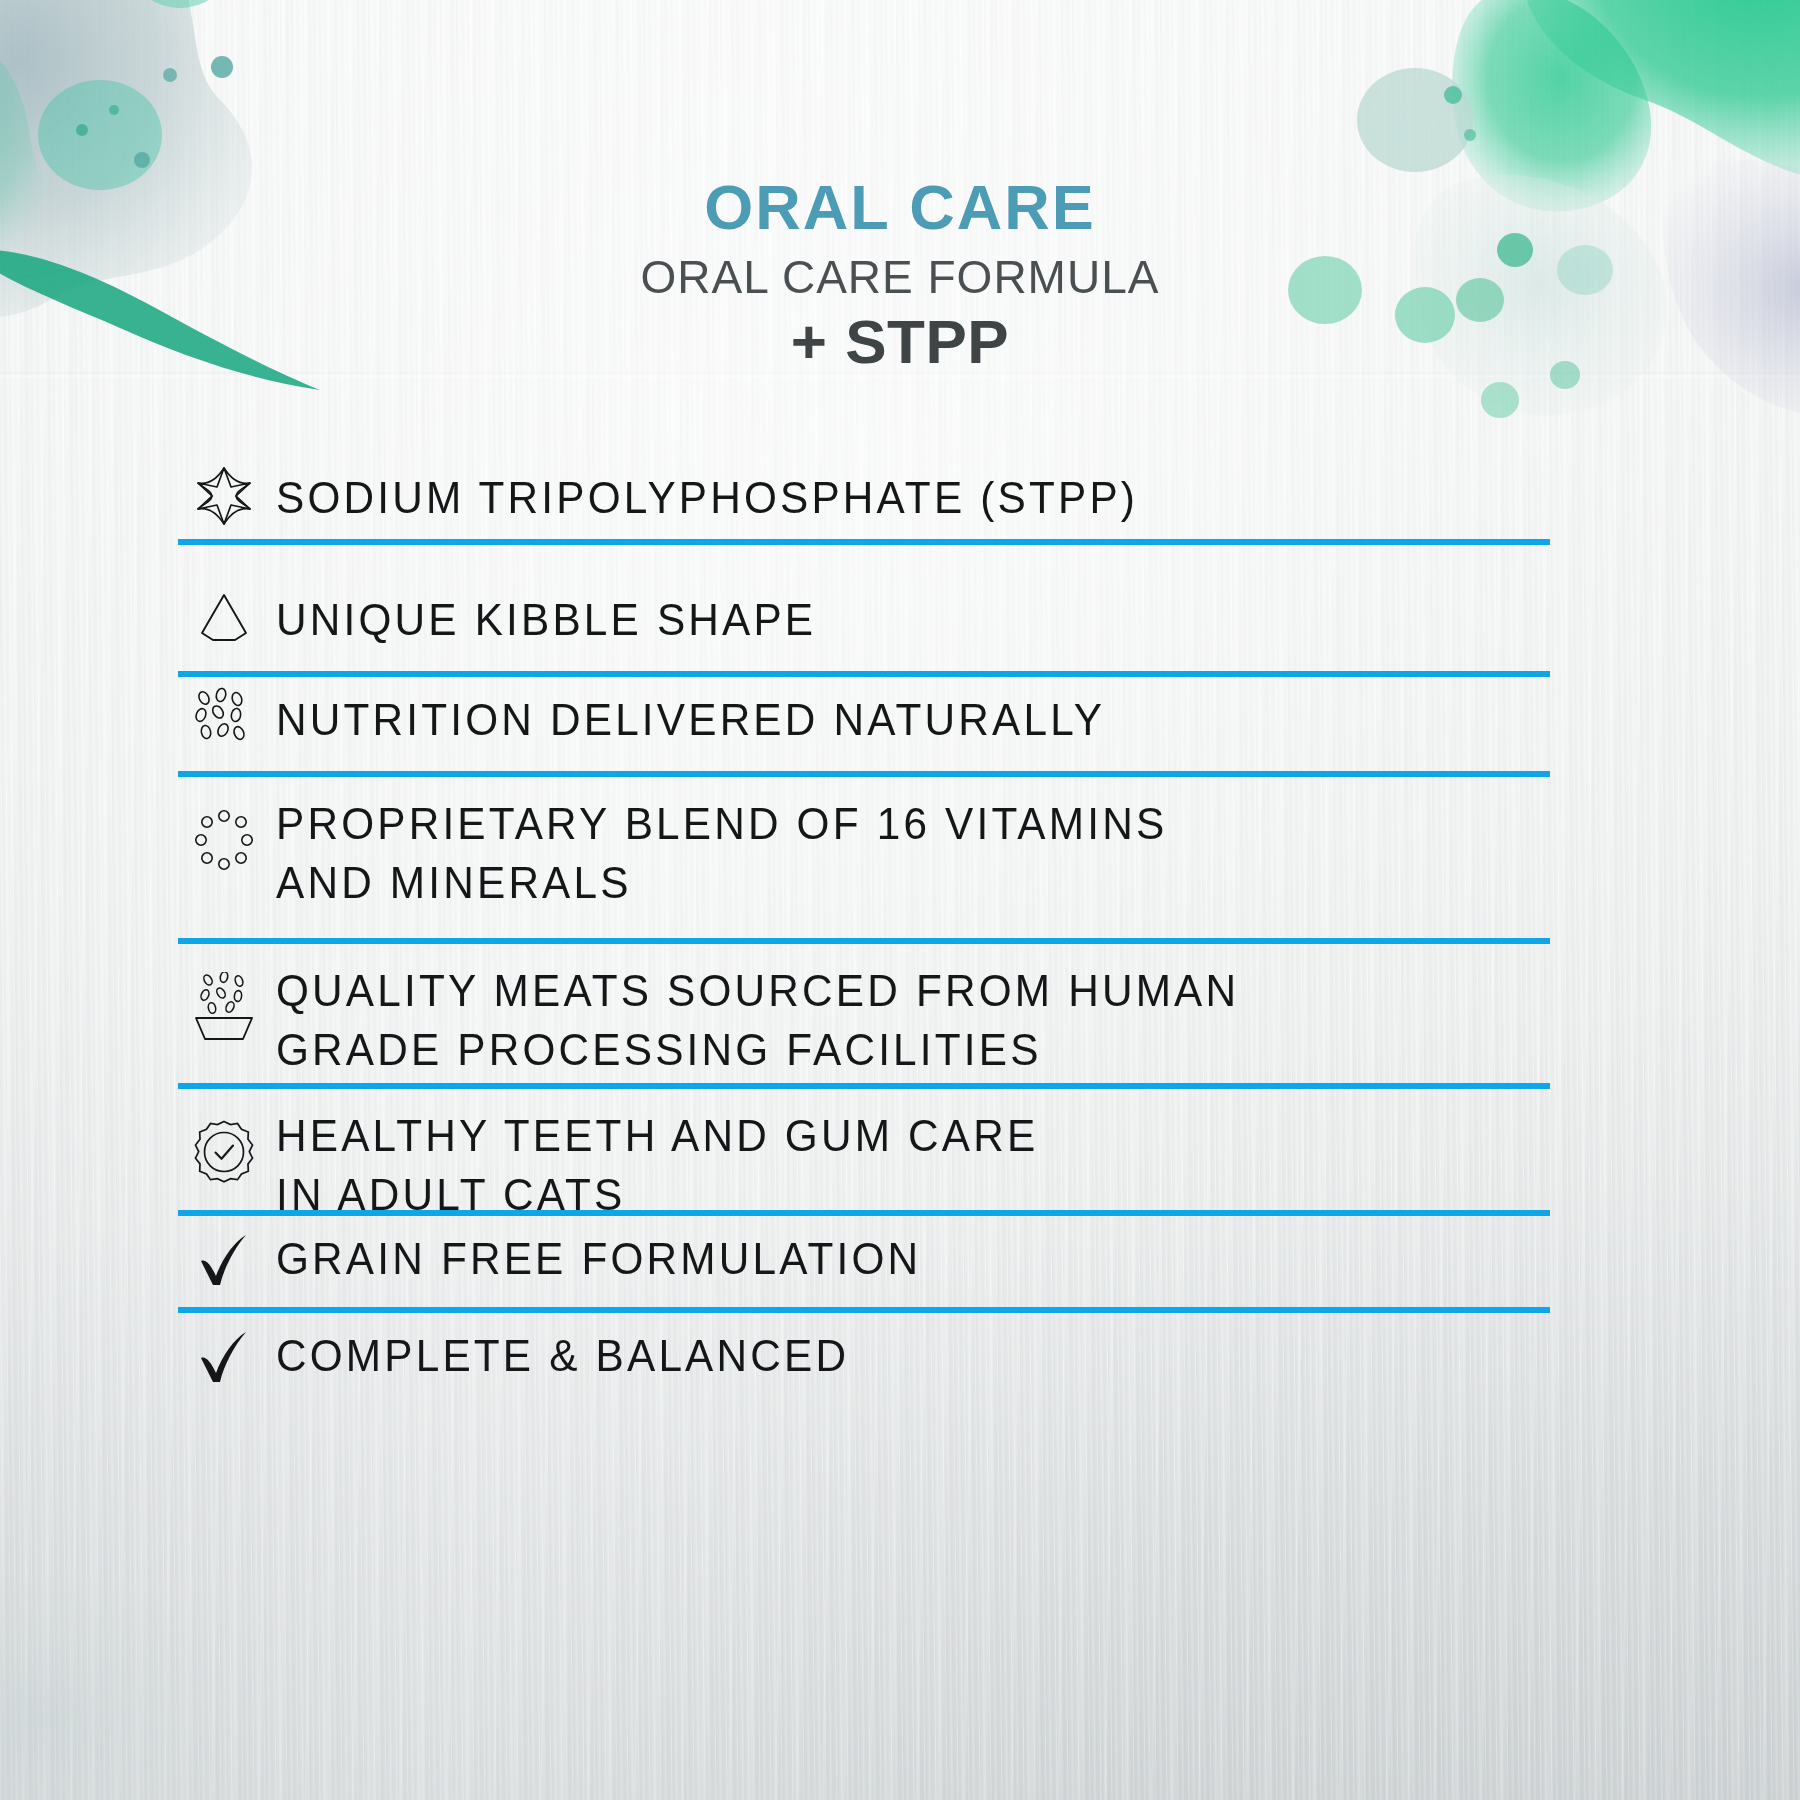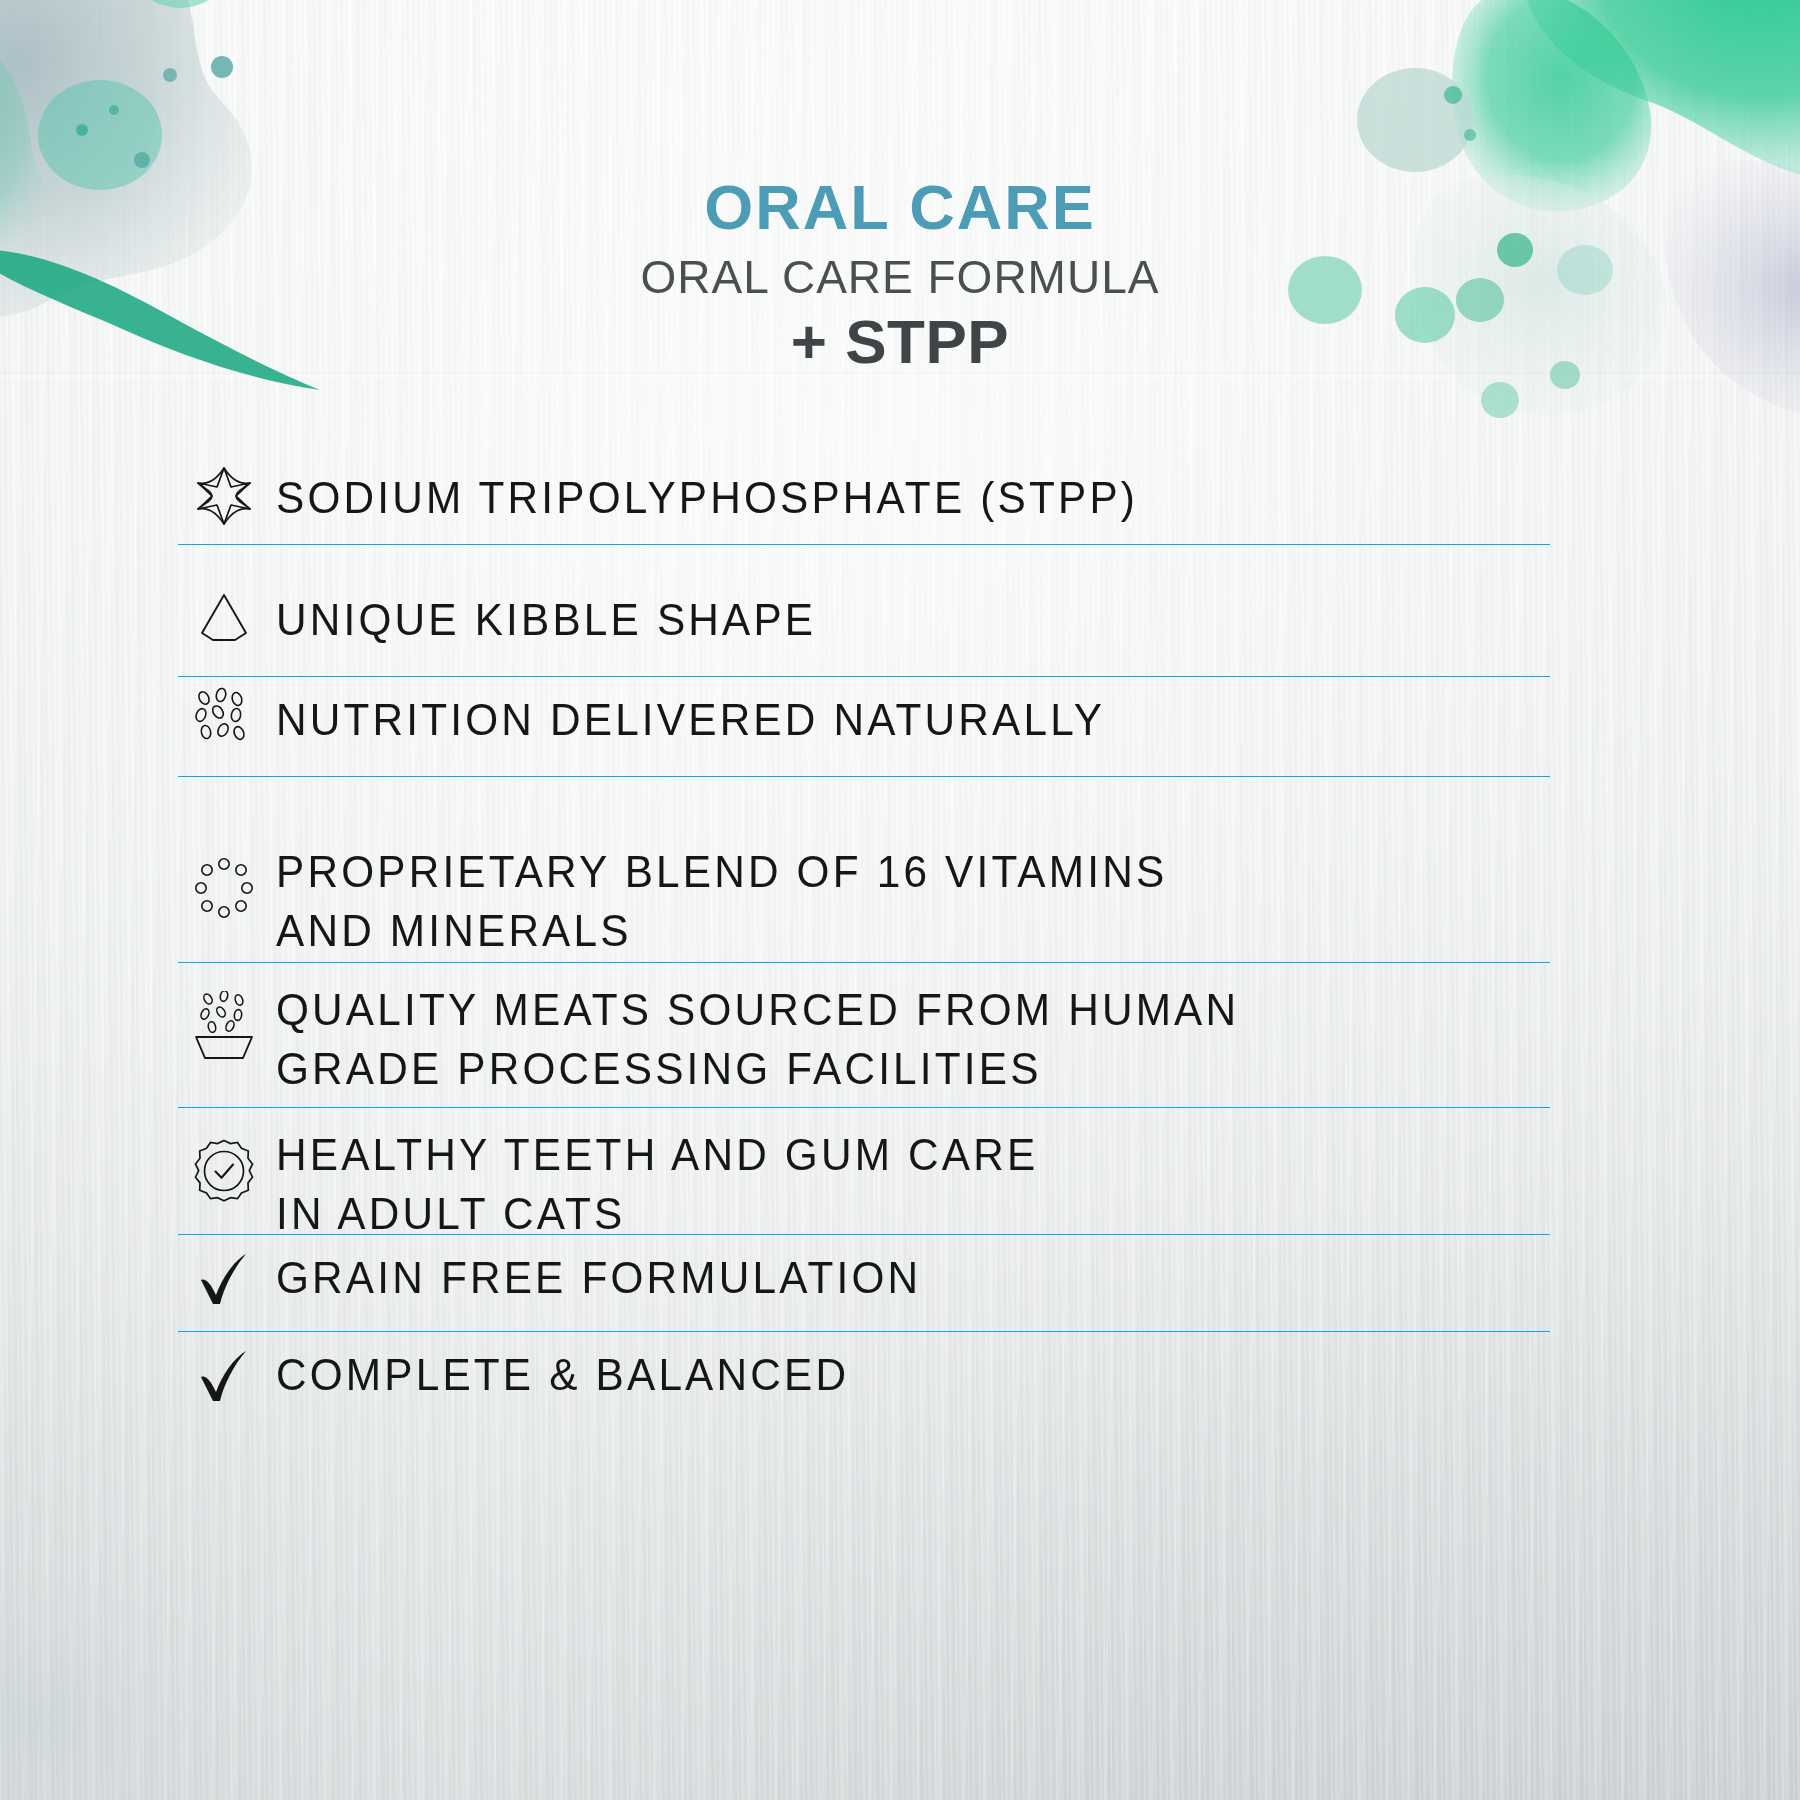--- a/index.html
+++ b/index.html
@@ -79,21 +79,21 @@
     font-size:62px; font-weight:bold; letter-spacing:0.5px;
     color:#3f4446; line-height:1.05;
   }
 
   #feature-list {
     position:absolute; left:178px; top:455px; width:1372px;
   }
   .feat {
     position:relative;
     display:flex; align-items:flex-start;
-    border-bottom:1px solid #0ea5e9;
+    border-bottom:6px solid #0ea5e9;
     padding:0 0 14px 0;
     margin:0 0 0 0;
   }
   .feat:last-child { border-bottom:none; }
   .feat-icon {
     flex:0 0 92px;
     height:70px;
     display:flex; align-items:center; justify-content:center;
     margin-right:6px;
     position:relative;
@@ -110,21 +110,21 @@
     padding-top:2px;
     font-stretch:condensed;
     transform:scaleX(0.94);
     transform-origin:left center;
     white-space:pre-line;
   }
   
   .feat.r1 { height:90px;  }
   .feat.r2 { height:100px;margin-top:32px; }
   .feat.r3 { height:100px; }
-  .feat.r4 { height:138px;margin-top:48px; }
+  .feat.r4 { height:167px; }
   .feat.r5 { height:145px; }
   .feat.r6 { height:127px; }
   .feat.r7 { height:97px;  }
   .feat.r8 { height:95px; border-bottom:none; }
 
   .feat.r1 .feat-label,
   .feat.r2 .feat-label,
   .feat.r3 .feat-label,
   .feat.r7 .feat-label,
   .feat.r8 .feat-label { padding-top:14px; }

